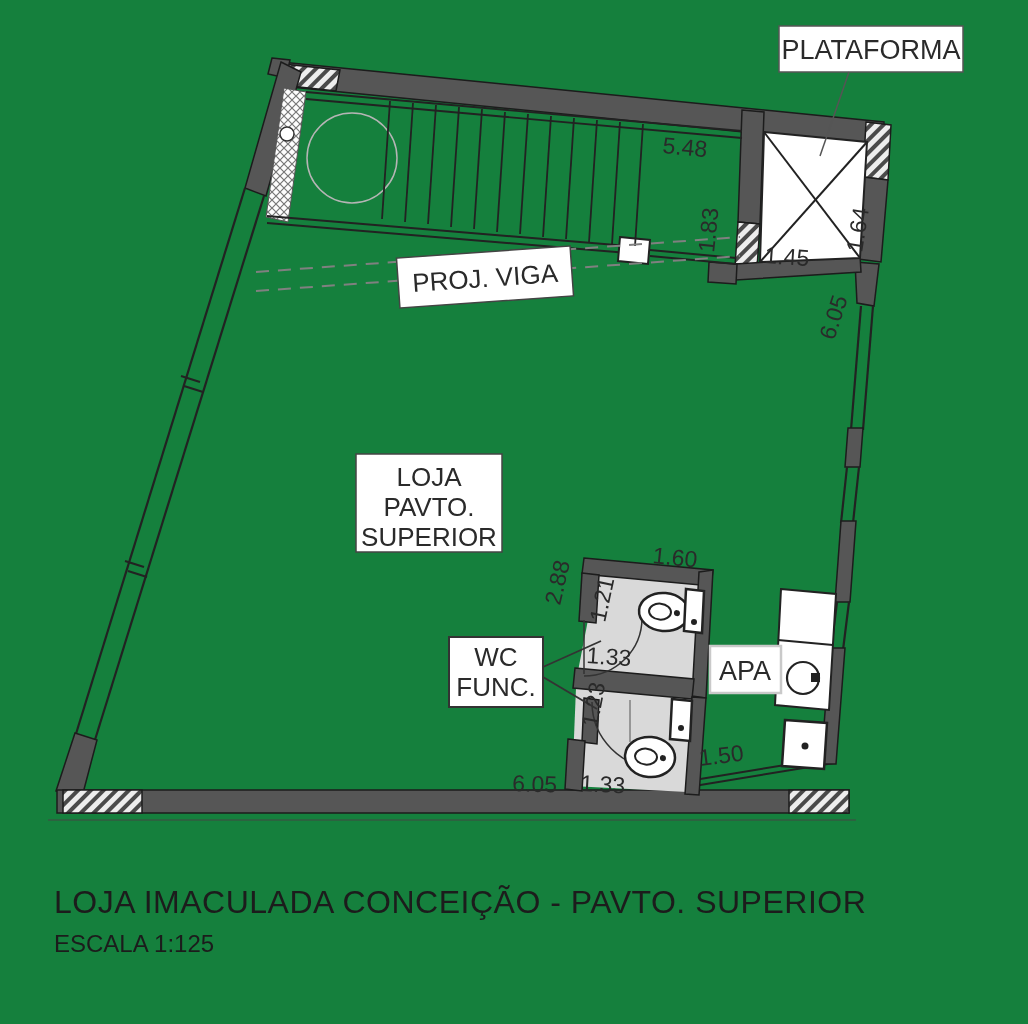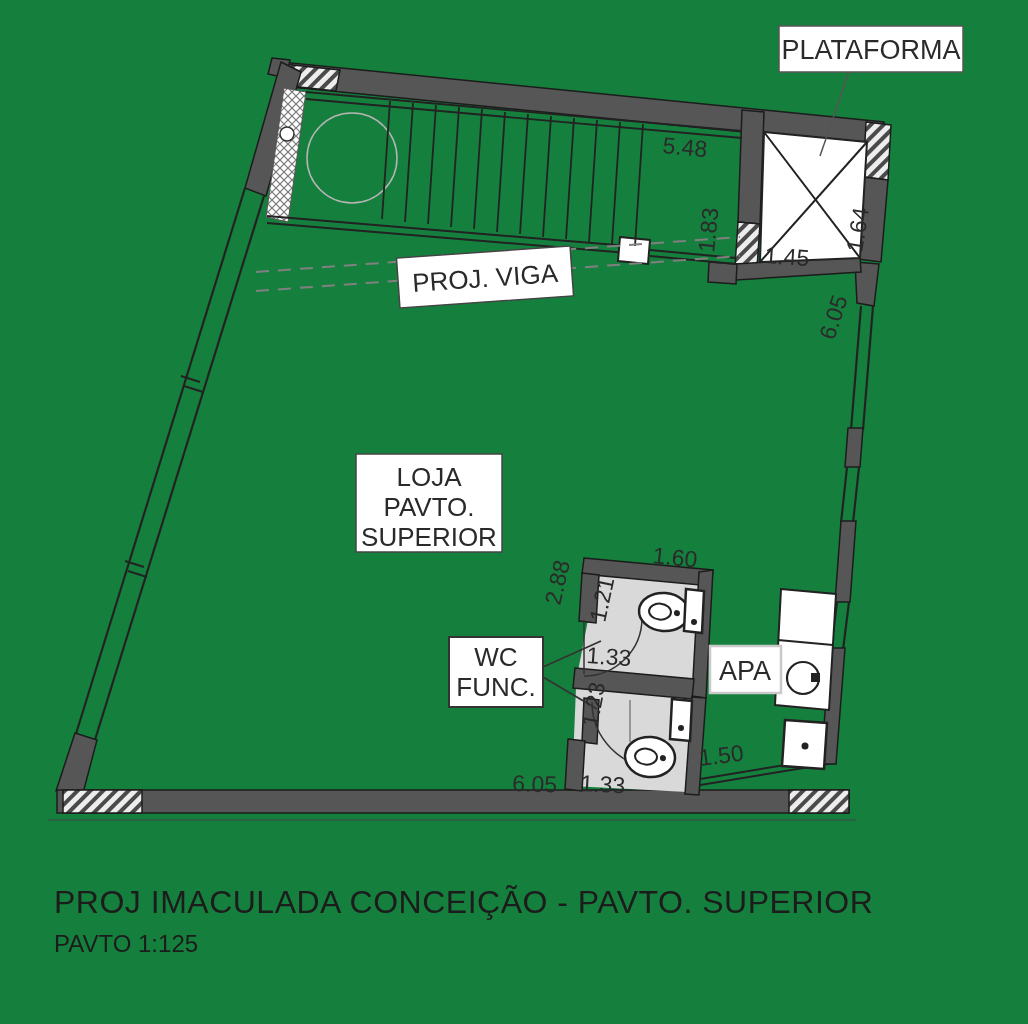--- a/index.html
+++ b/index.html
@@ -216,17 +216,17 @@
     <g transform="translate(700,766) rotate(-7)">
           <text class="dim">1.50</text>
         </g>
     <g transform="translate(512,791) rotate(2)">
           <text class="dim">6.05</text>
         </g>
   </g>
 </svg>
 
 <div class="titleblock">
-  <div class="title">PROJ IMACULADA CONCEIÇÃO - PAVTO. SUPERIOR</div>
-  <div class="scale">PAVTO 1:125</div>
+  <div class="title">LOJA IMACULADA CONCEIÇÃO - PAVTO. SUPERIOR</div>
+  <div class="scale">ESCALA 1:125</div>
 </div>
 
 </div>
 
 </body></html>

